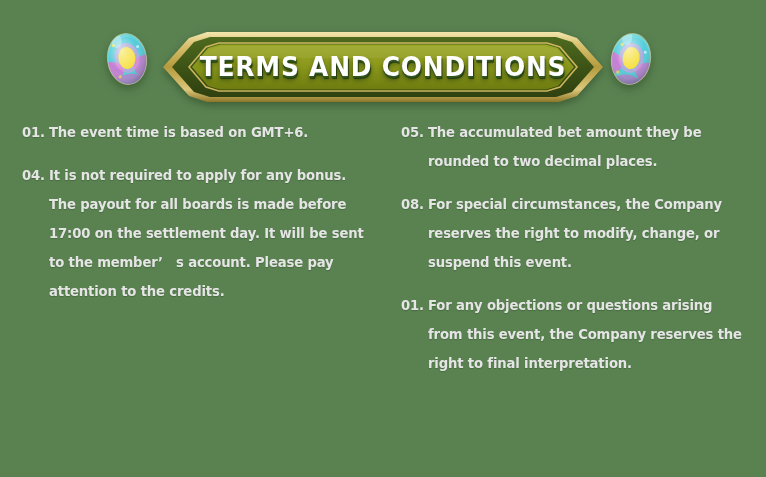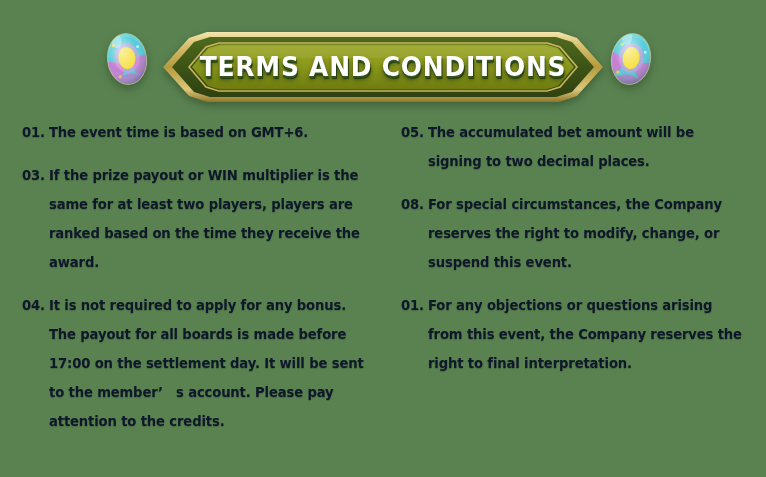--- a/index.html
+++ b/index.html
@@ -88,21 +88,21 @@
     box-sizing: border-box;
     flex: 0 0 383px;
     padding: 0 16px 0 22px;
   }
   #terms-col-right { padding-left: 18px; }
 
   .term-item {
     display: flex;
     align-items: flex-start;
     margin-bottom: 14px;
-    color: #0f172a;
+    color: #e5e5e5;
     font-size: 13.2px;
     font-weight: 700;
     line-height: 29px;
     font-family: "DejaVu Sans", sans-serif;
     letter-spacing: -0.15px;
     text-shadow: 0 1px 1px rgba(30,55,22,0.30);
   }
   .term-num {
     flex: 0 0 auto;
     width: 27px;
@@ -218,33 +218,29 @@
   </div>
 
   <div id="terms">
 
     <div class="terms-col" id="terms-col-left">
       <div class="term-item">
         <span class="term-num">01.</span>
         <span class="term-text">The event time is based on GMT+6.</span>
       </div>
       <div class="term-item">
-        <span class="term-num">03.</span>
-        <span class="term-text">If the prize payout or WIN multiplier is the same for at least two players, players are ranked based on the time they receive the award.</span>
-      </div>
-      <div class="term-item">
         <span class="term-num">04.</span>
         <span class="term-text">It is not required to apply for any bonus. The payout for all boards is made before 17:00 on the settlement day. It will be sent to the member’　s account. Please pay attention to the credits.</span>
       </div>
     </div>
 
     <div class="terms-col" id="terms-col-right">
       <div class="term-item">
         <span class="term-num">05.</span>
-        <span class="term-text">The accumulated bet amount will be signing to two decimal places.</span>
+        <span class="term-text">The accumulated bet amount they be rounded to two decimal places.</span>
       </div>
       <div class="term-item">
         <span class="term-num">08.</span>
         <span class="term-text">For special circumstances, the Company reserves the right to modify, change, or suspend this event.</span>
       </div>
       <div class="term-item">
         <span class="term-num">01.</span>
         <span class="term-text">For any objections or questions arising from this event, the Company reserves the right to final interpretation.</span>
       </div>
     </div>

